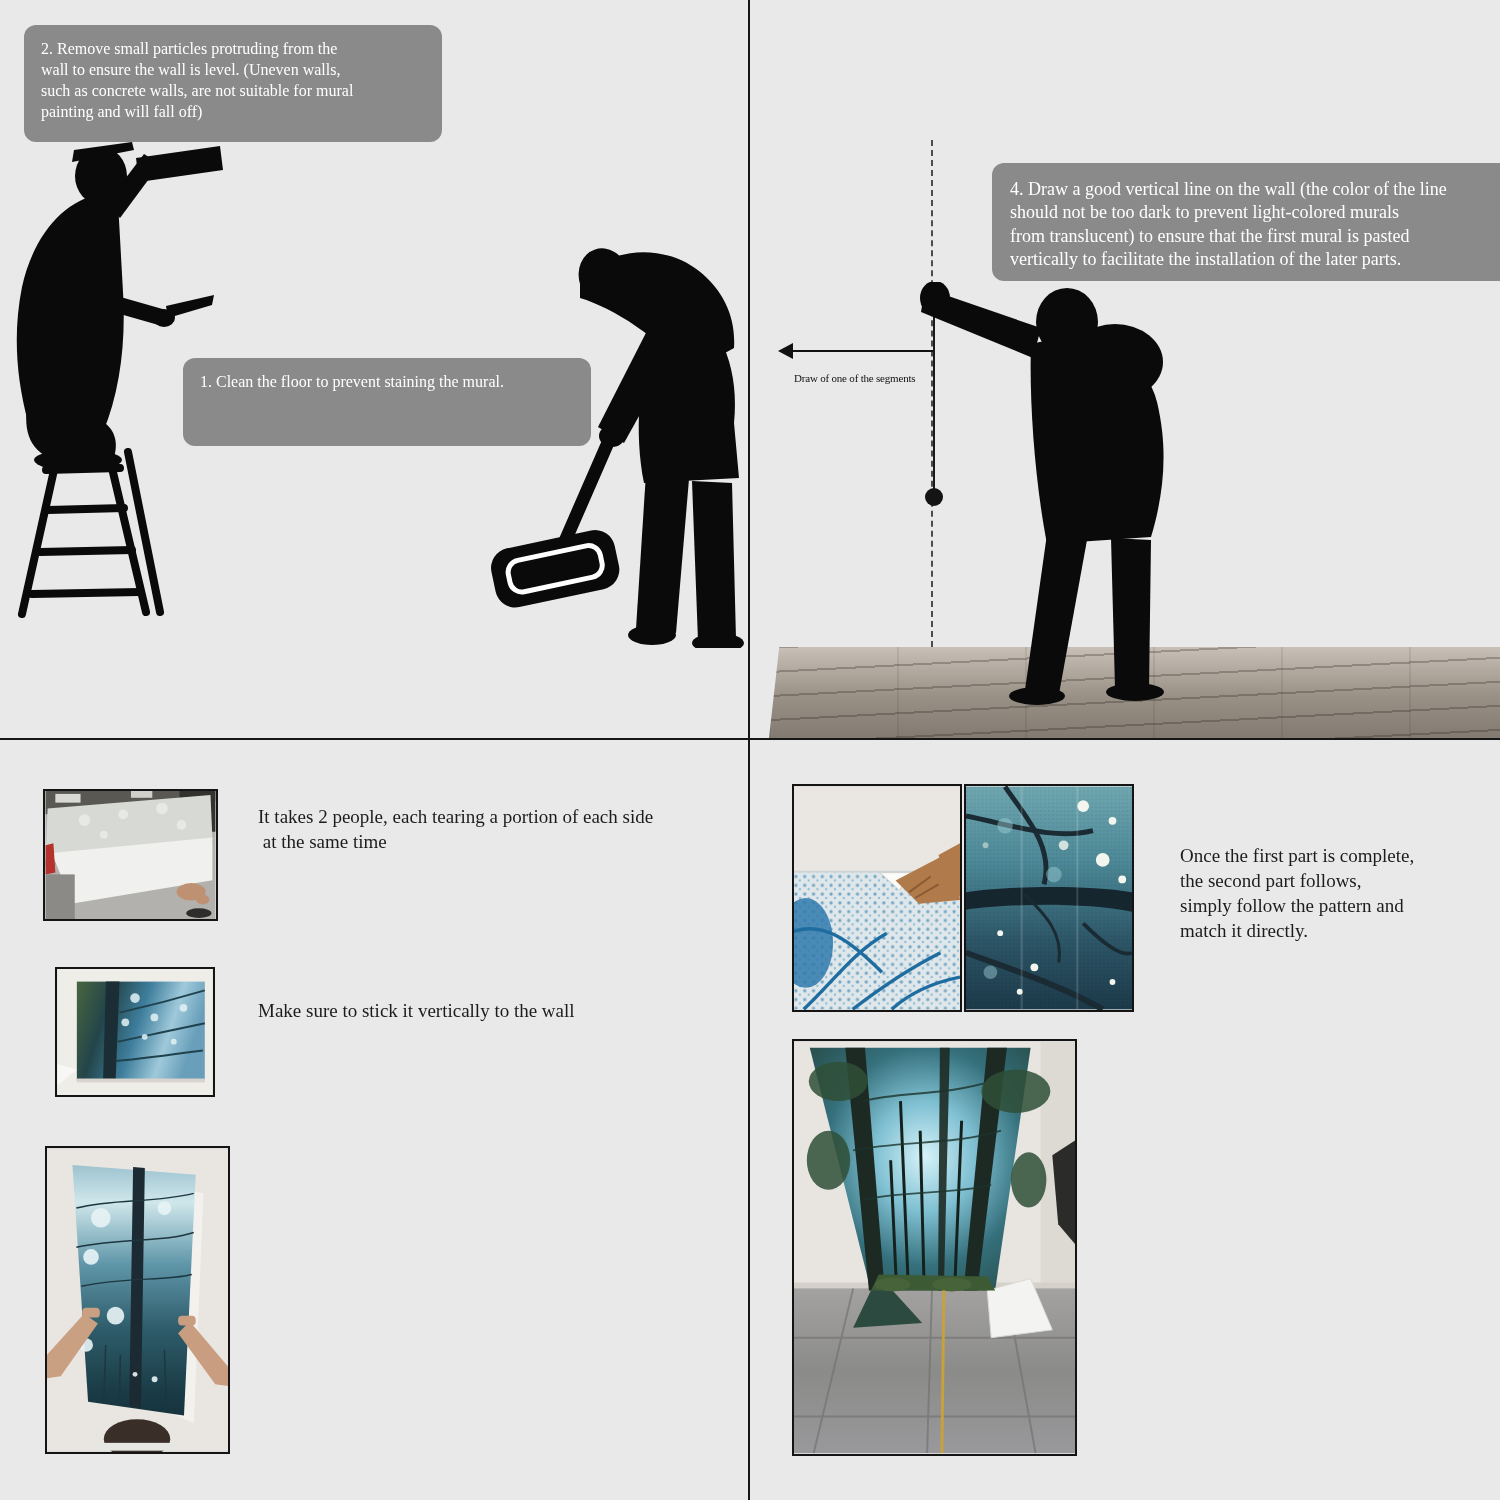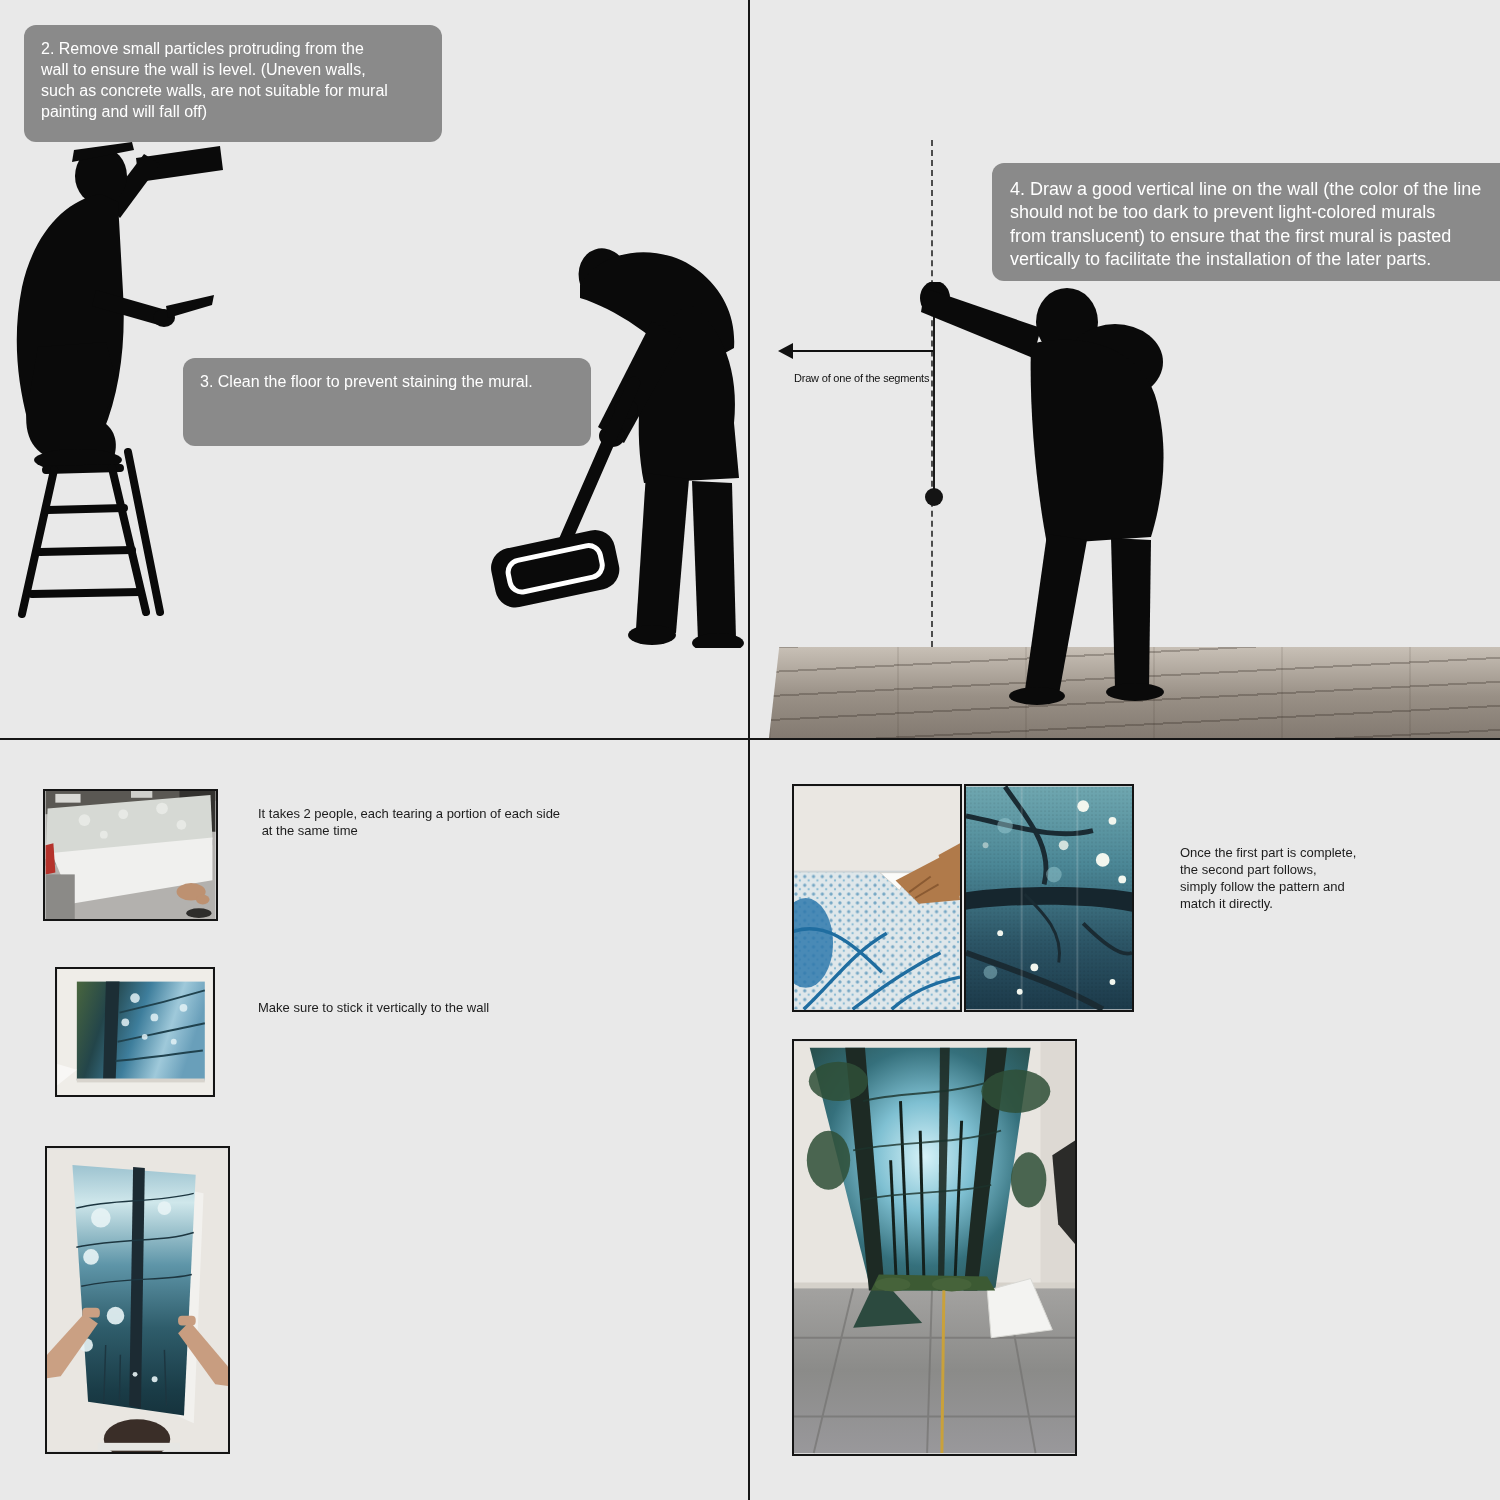--- a/index.html
+++ b/index.html
@@ -1,19 +1,19 @@
 <!DOCTYPE html>
 <html><head>
 <meta charset="utf-8">
 <style>
   html,body { margin:0; padding:0; background:#fff; }
   .canvas {
     position:relative; width:1500px; height:1500px;
     background:#e9e9e9; overflow:hidden;
-    font-family:Liberation Sans, sans-serif;
+    font-family:Liberation Serif, serif;
   }
   .divider-v { position:absolute; left:748px; top:0; width:2px; height:1500px; background:#161616; }
   .divider-h { position:absolute; left:0; top:738px; width:1500px; height:2px; background:#161616; }
   .panel { position:absolute; }
   .panel.tl { left:0; top:0; width:748px; height:738px; }
   .panel.tr { left:750px; top:0; width:750px; height:738px; overflow:hidden; }
   .panel.bl { left:0; top:740px; width:748px; height:760px; }
   .panel.br { left:750px; top:740px; width:750px; height:944px; }
 
   .callout {
@@ -42,21 +42,21 @@
       linear-gradient(to bottom, #c8c0b6, #988f85 55%, #837a71);
     clip-path: polygon(1.4% 0, 100% 0, 100% 100%, 0 100%);
   }
 
   .photo {
     position:absolute; box-sizing:border-box; border:2px solid #141414;
     overflow:hidden; background:#ddd;
   }
   .photo svg { display:block; width:100%; height:100%; }
 
-  .note { position:absolute; color:#1c1c1c; font-size:13px; line-height:1.31; white-space:pre-wrap; }
+  .note { position:absolute; color:#1c1c1c; font-size:19px; line-height:1.31; white-space:pre-wrap; }
 </style>
 </head>
 <body>
 
 <div class="canvas">
 
   <section class="panel tl">
     <div class="callout c2">
       <p>2. Remove small particles protruding from the
 wall to ensure the wall is level. (Uneven walls,
@@ -84,21 +84,21 @@
           <line x1="104" y1="326" x2="138" y2="470"></line>
           <line x1="120" y1="310" x2="152" y2="470"></line>
           <line x1="40" y1="368" x2="116" y2="366"></line>
           <line x1="32" y1="410" x2="124" y2="408"></line>
           <line x1="24" y1="452" x2="132" y2="450"></line>
         </g>
       </svg>
     </div>
 
     <div class="callout c3">
-      <p>3. Clean the floor to prevent staining the mural.</p>
+      <p>1. Clean the floor to prevent staining the mural.</p>
     </div>
 
     <div class="sil" style="left:484px; top:243px; width:265px; height:405px;">
       <svg viewBox="0 0 265 405">
         <g fill="#0a0a0a">
           <ellipse cx="120" cy="34" rx="25" ry="29" transform="rotate(-18 120 34)"></ellipse>
           <path d="M96,42 C120,2 180,0 215,28 C240,48 252,75 250,105 L205,130 C175,95 130,65 96,55 Z"></path>
           <path d="M205,60 C240,85 255,130 250,180 L255,235 L160,240 C150,190 155,130 170,90 Z"></path>
           <polygon points="168,78 198,96 140,200 114,184"></polygon>
           <ellipse cx="128" cy="193" rx="13" ry="11"></ellipse>

